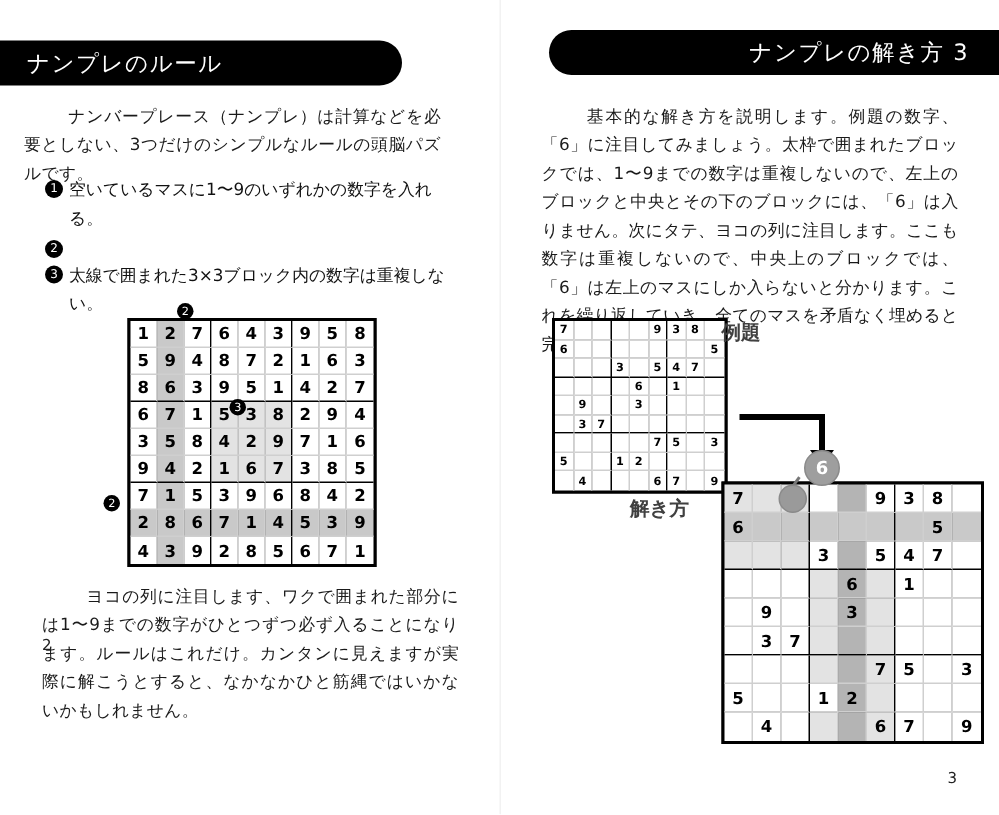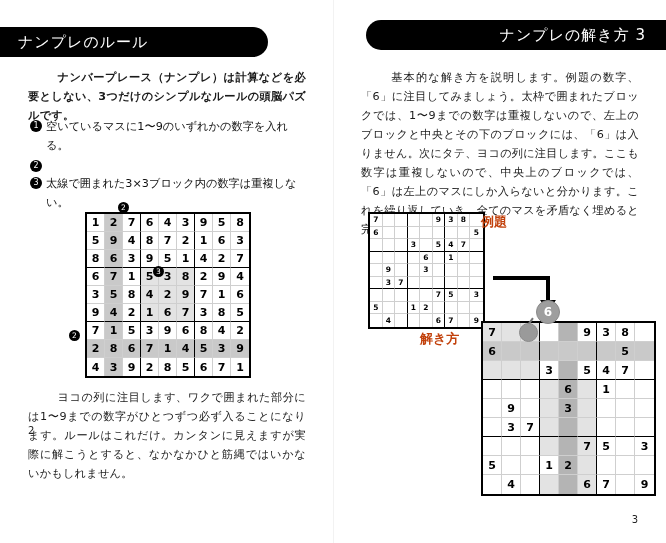--- a/index.html
+++ b/index.html
@@ -89,21 +89,21 @@
   .marker{
     position:absolute;width:11px;height:11px;border-radius:50%;
     background:#000;color:#fff;font-size:7.5px;line-height:11px;
     text-align:center;font-family:"DejaVu Sans",sans-serif;z-index:5;
   }
   #mk-left{left:69px;top:330px;}
   #mk-top{left:118px;top:202px;}
   #mk-mid{left:153px;top:266px;}
 
   
-  .label{position:absolute;font-size:13px;font-weight:bold;color:#c2410c;}
+  .label{position:absolute;font-size:13px;font-weight:bold;color:#404040;}
   #lbl-reidai{left:481px;top:213px;}
   #lbl-tokikata{left:420px;top:330px;}
 
   
   .arrow{position:absolute;}
   .arrow-h{position:absolute;background:#000;height:4px;}
   .arrow-v{position:absolute;background:#000;width:4px;}
   .arrow-head{
     position:absolute;width:0;height:0;
     border-left:8px solid transparent;border-right:8px solid transparent;
@@ -135,21 +135,21 @@
 <body>
 
 <div class="spread">
 
   <div class="page page-left">
 
     <div class="banner banner-left">
       <span>ナンプレのルール</span>
     </div>
 
-    <div class="para indent" style="left:28px;top:68px;width:278px;font-weight:bold;">　ナンバープレース（ナンプレ）は計算などを必要としない、3つだけのシンプルなルールの頭脳パズルです。</div>
+    <div class="para indent" style="left:16px;top:68px;width:278px;">　ナンバープレース（ナンプレ）は計算などを必要としない、3つだけのシンプルなルールの頭脳パズルです。</div>
 
     <div class="rules">
       <div class="rule-row">
         <div class="bullet">1</div>
         <div>空いているマスに1〜9のいずれかの数字を入れる。</div>
       </div>
       <div class="rule-row">
         <div class="bullet">2</div>
       </div>
       <div class="rule-row">

